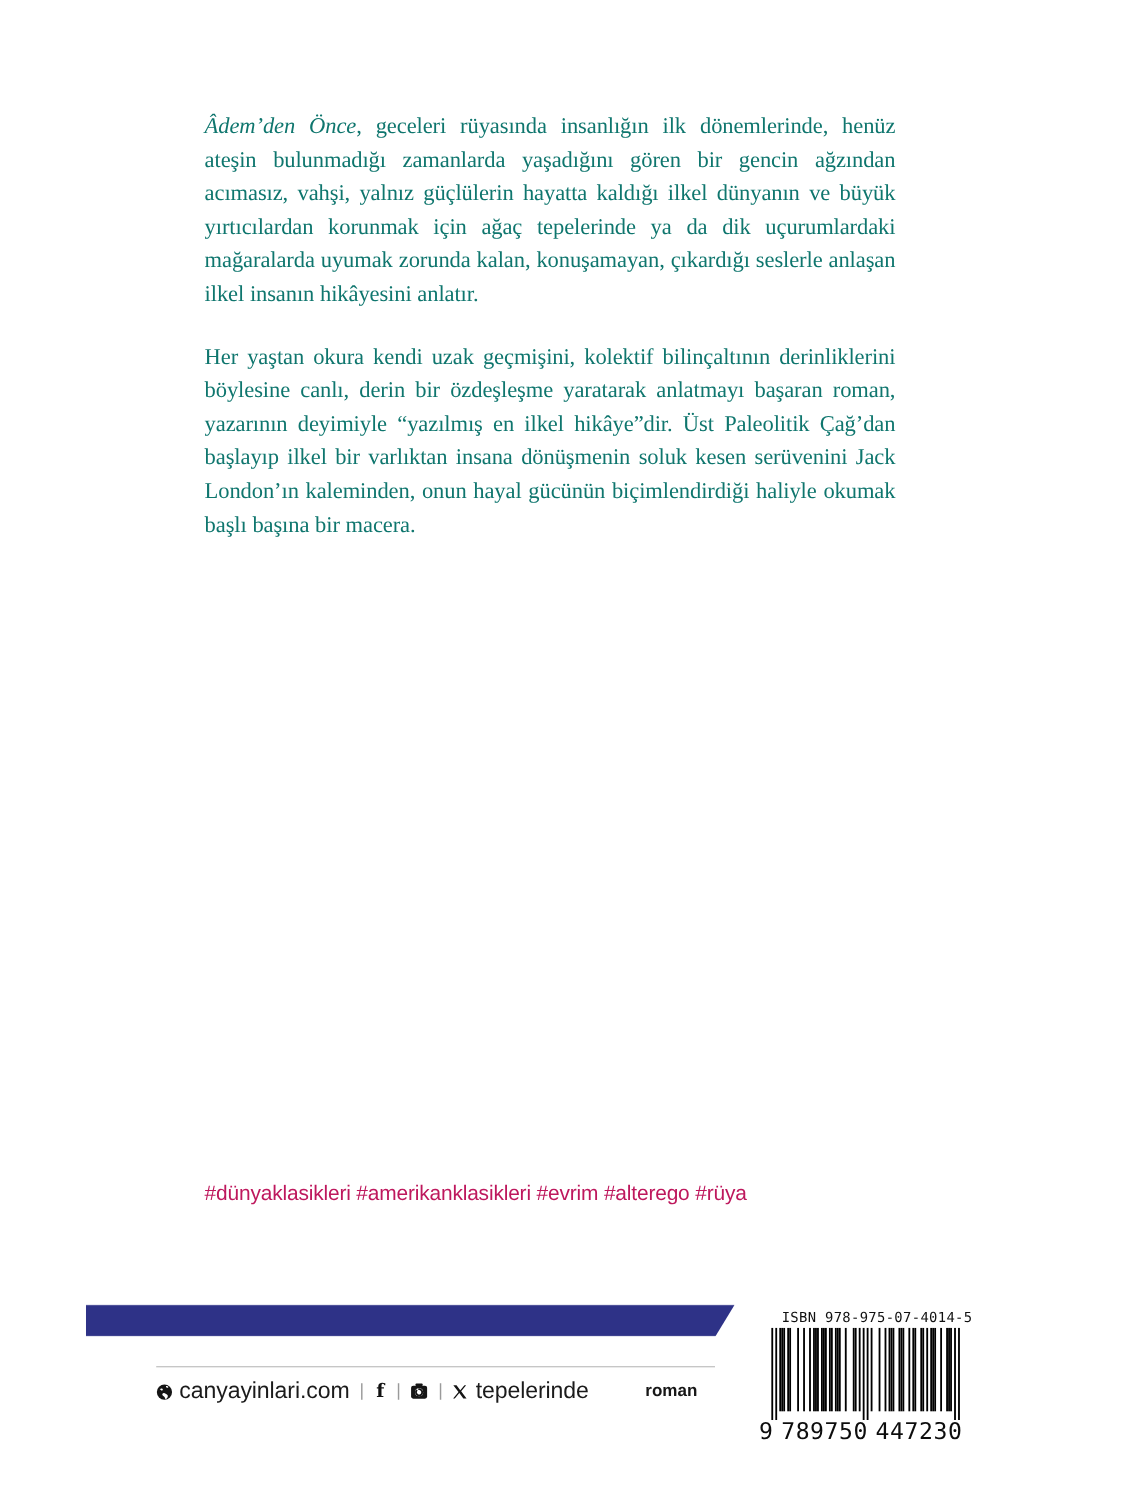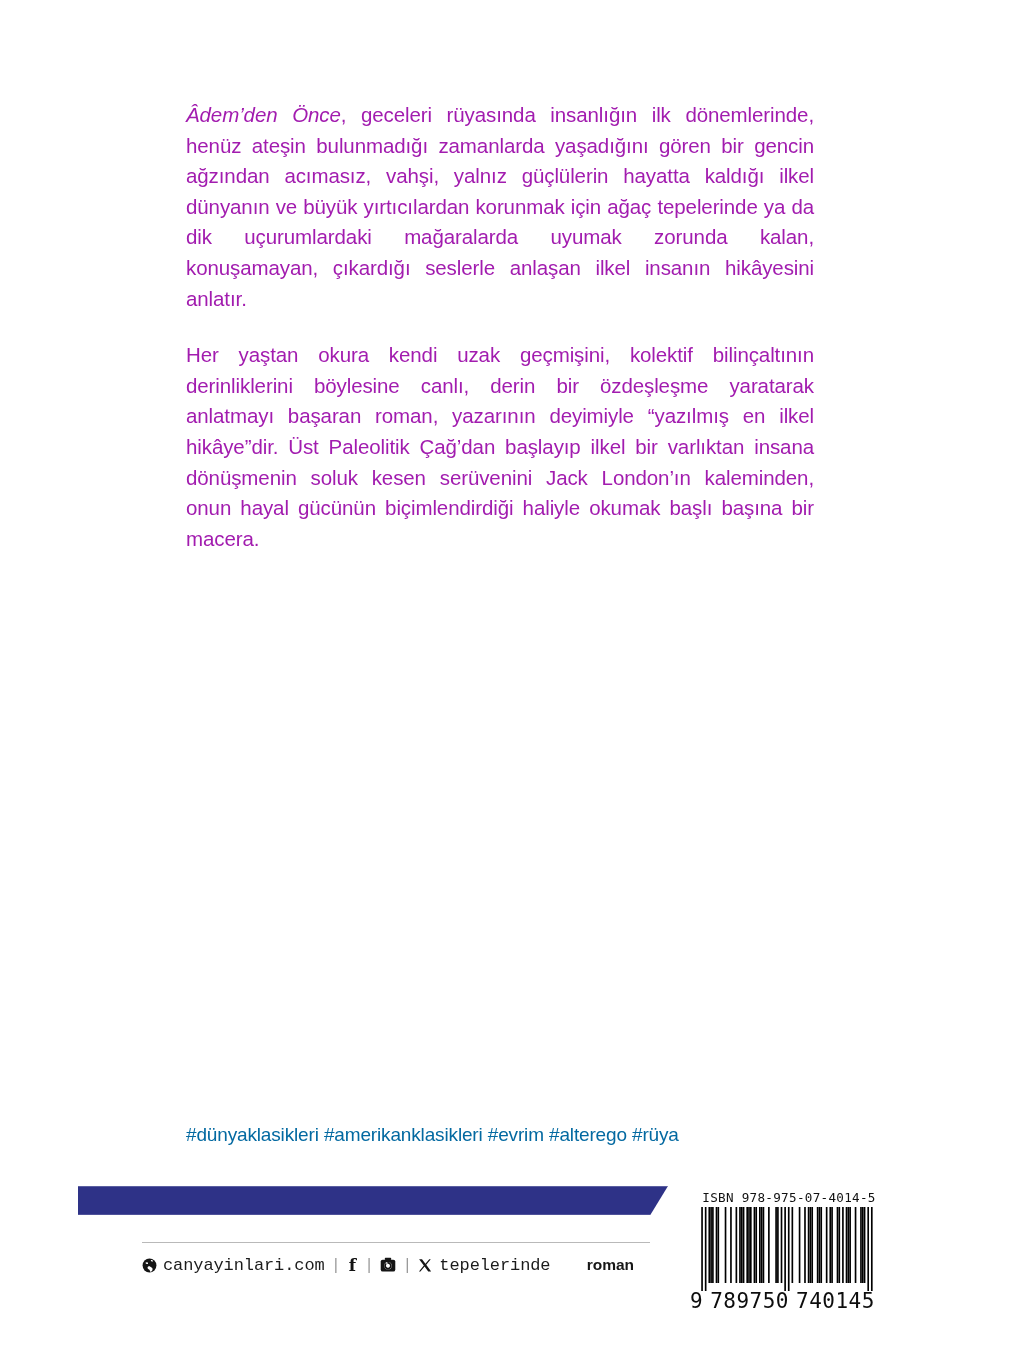--- a/index.html
+++ b/index.html
@@ -18,43 +18,43 @@
 
   
   .blurb {
     position: absolute;
     left: 186px;
     top: 100px;
     width: 628px;
   }
   .blurb p {
     margin: 0 0 26px 0;
-    font-family: Liberation Sans, sans-serif;
+    font-family: Liberation Serif, serif;
     font-size: 20.5px;
     line-height: 30.6px;
     text-align: justify;
     text-justify: inter-word;
-    color: #a21caf;
+    color: #0f766e;
     letter-spacing: -0.1px;
     word-spacing: 0.2px;
   }
   .blurb p:last-child { margin-bottom: 0; }
   .blurb .title-italic {
     font-style: italic;
   }
 
   
   .hashtags {
     position: absolute;
     left: 186px;
-    top: 1122px;
+    top: 1073px;
     width: 700px;
     font-size: 19px;
     line-height: 26px;
-    color: #0369a1;
+    color: #be185d;
     font-family: "Liberation Sans", sans-serif;
     letter-spacing: -0.15px;
   }
 
   
   .banner-wrap {
     position: absolute;
     left: 78px;
     top: 1186px;
     width: 590px;
@@ -110,23 +110,23 @@
     display: flex;
     align-items: center;
     margin-top: 11px;
     height: 22px;
     width: 508px;
     position: relative;
   }
   .meta-item {
     display: flex;
     align-items: center;
-    font-size: 17px;
+    font-size: 21px;
     color: #1b1b1b;
-    font-family: Liberation Mono, monospace;
+    font-family: Liberation Sans, sans-serif;
     letter-spacing: -0.1px;
   }
   .meta-sep {
     color: #9a9a9a;
     margin: 0 9px;
     font-size: 16px;
     line-height: 1;
   }
   .icon-globe { margin-right: 6px; display:flex; align-items:center; }
   .icon-fb {
@@ -153,21 +153,21 @@
     position: absolute;
     left: 694px;
     top: 1190px;
     width: 190px;
   }
   .isbn-text {
     font-family: "DejaVu Sans Mono", monospace;
     font-size: 12.6px;
     letter-spacing: 0.3px;
     color: #111;
-    text-align: center;
+    text-align: right;
     white-space: nowrap;
     margin-bottom: 2px;
   }
   .bars {
     height: 84px;
     width: 186px;
     display: block;
   }
   .barcode-digits {
     font-family: "DejaVu Sans Mono", monospace;
@@ -293,15 +293,15 @@
         <rect x="155.301" y="0" width="1.661" height="76"></rect>
         <rect x="160.718" y="0" width="1.661" height="76"></rect>
         <rect x="166.136" y="0" width="1.661" height="76"></rect>
         <rect x="167.942" y="0" width="1.661" height="76"></rect>
         <rect x="169.748" y="0" width="1.661" height="76"></rect>
         <rect x="173.359" y="0" width="1.661" height="84"></rect>
         <rect x="176.971" y="0" width="1.661" height="84"></rect>
       </g>
   </svg>
   <div class="barcode-digits">
-    <span class="d-lead">9</span><span class="d-grp">789750</span><span>740145</span>
+    <span class="d-lead">9</span><span class="d-grp">789750</span><span>447230</span>
   </div>
 </div>
 
 </body></html>

